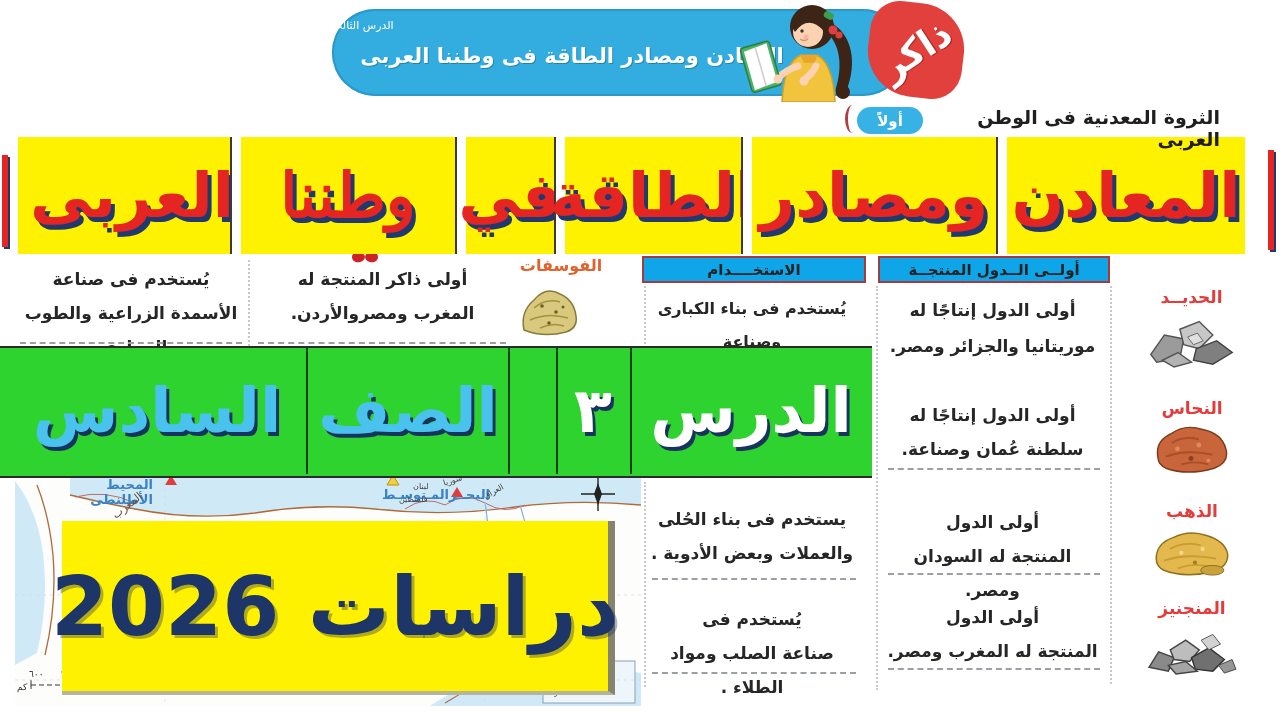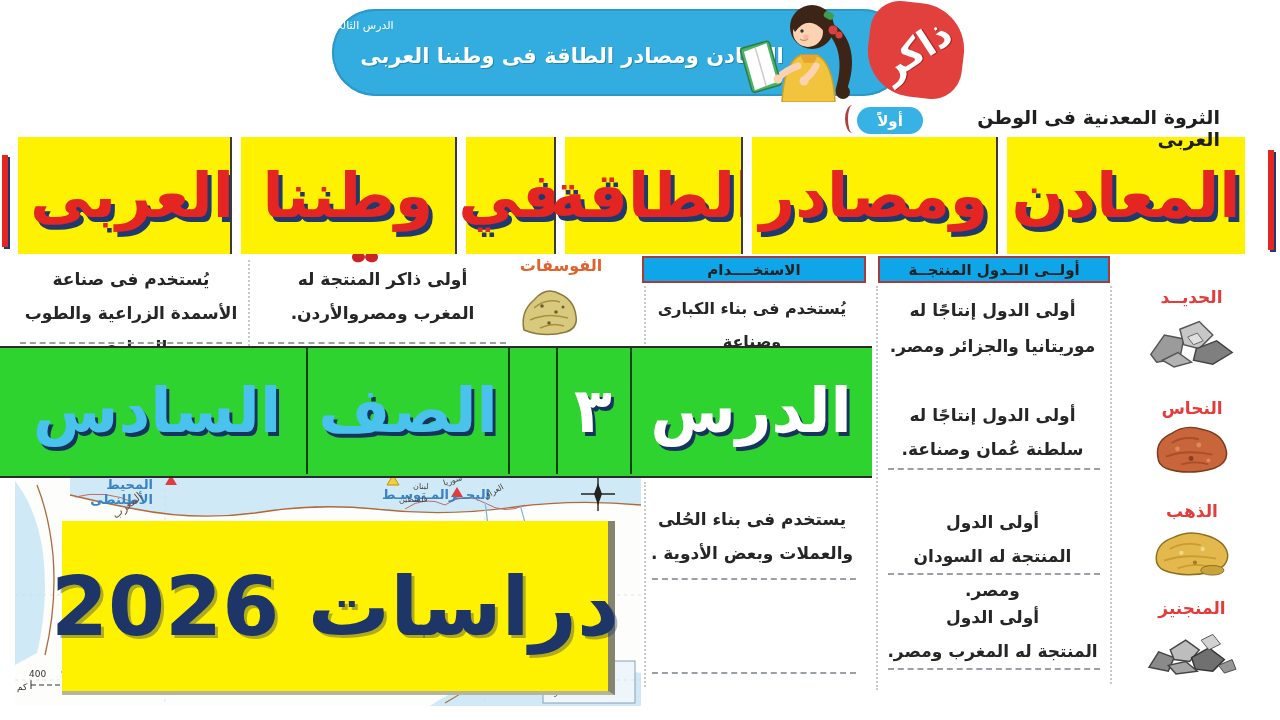--- a/index.html
+++ b/index.html
@@ -177,20 +177,24 @@
       <polygon points="50,42 68,32 84,44 72,56 54,54" fill="#707070" stroke="#333" stroke-width="1.5"></polygon>
       <polygon points="26,50 44,46 56,56 34,59" fill="#a5a5a5" stroke="#444" stroke-width="1.5"></polygon>
       <polygon points="60,24 72,18 80,28 68,34" fill="#d2d2d2" stroke="#555" stroke-width="1"></polygon>
       <polygon points="78,50 92,44 96,54 84,58" fill="#969696" stroke="#444" stroke-width="1"></polygon>
     </svg>
   </div>
   <div class="abs ar cell" style="left:885px;top:600px;width:215px;line-height:34px;">
     <div>أولى الدول</div>
     <div>المنتجة له المغرب ومصر.</div>
   </div>
+  <div class="abs ar cell" style="left:648px;top:602px;width:208px;line-height:34px;">
+    <div>يُستخدم فى</div>
+    <div>صناعة الصلب ومواد الطلاء .</div>
+  </div>
   <div class="abs dash-h" style="left:888px;top:668px;width:212px;"></div>
   <div class="abs dash-h" style="left:652px;top:672px;width:204px;"></div>
 
   <div class="abs map">
     <svg width="626" height="231" viewBox="0 0 626 231">
 
       <path d="M55,0 H626 V30 Q560,24 500,32 Q430,42 360,34 Q300,28 240,38 Q180,46 120,34 Q88,28 55,20 Z" fill="#cfeaf6"></path>
       <path d="M55,20 Q88,28 120,34 Q180,46 240,38 Q300,28 360,34 Q430,42 500,32 Q560,24 626,30" fill="none" stroke="#b06a3a" stroke-width="1.3"></path>
 
       <path d="M0,6 Q22,34 28,78 Q34,128 22,178 L0,190 Z" fill="#cfeaf6"></path>
@@ -236,41 +240,41 @@
     <div class="m-label ar" style="left:58px;top:2px;width:80px;">المحيط الأطلنطى</div>
     <div class="m-label ar" style="left:300px;top:12px;width:175px;">البحــرالمـتوسـط</div>
     <div class="m-tiny ar" style="left:95px;top:24px;font-size:11px;color:#6b4a3a;transform:rotate(-38deg);">المغرب</div>
     <div class="m-tiny ar" style="left:398px;top:7px;">لبنان</div>
     <div class="m-tiny ar" style="left:384px;top:20px;">فلسطين</div>
     <div class="m-tiny ar" style="left:428px;top:1px;transform:rotate(-18deg);">سوريا</div>
     <div class="m-tiny ar" style="left:468px;top:12px;transform:rotate(-30deg);">العراق</div>
     <div class="m-leg ar" style="left:116px;top:184px;">الكبريت</div>
     <div class="m-leg ar" style="left:148px;top:184px;">النحاس</div>
     <div class="m-scale ar" style="left:46px;top:194px;">٣٠٠</div>
-    <div class="m-scale ar" style="left:14px;top:194px;">400</div>
+    <div class="m-scale ar" style="left:14px;top:194px;">٦٠٠</div>
     <div class="m-scale ar" style="left:2px;top:207px;">كم</div>
     <div class="m-tiny ar" style="left:278px;top:206px;color:#556;">دائرة الاستواء</div>
     <div class="m-tiny ar" style="left:544px;top:190px;font-size:7px;">١٢ جنوبًا</div>
     <div class="m-tiny ar" style="left:534px;top:214px;font-size:7px;">٤٤ شرقًا</div>
   </div>
 
   <div class="abs green-banner"></div>
   <div class="abs g-line" style="left:306px;"></div>
   <div class="abs g-line" style="left:508px;"></div>
   <div class="abs g-line" style="left:556px;"></div>
   <div class="abs g-line" style="left:630px;"></div>
   <div class="abs ar g-word g-cyan" style="left:12px;width:290px;">السادس</div>
   <div class="abs ar g-word g-cyan" style="left:312px;width:192px;">الصف</div>
   <div class="abs ar g-word g-white" style="left:558px;width:70px;">٣</div>
   <div class="abs ar g-word g-white" style="left:636px;width:230px;">الدرس</div>
 
   <div class="abs red-sliver" style="left:2px;top:155px;width:6px;height:92px;"></div>
   <div class="abs ar seg" style="left:18px;width:212px;padding-left:8px;">العربى</div>
   <div class="abs gap" style="left:230px;"></div>
-  <div class="abs ar seg" style="left:241px;width:214px;">وطننا</div>
+  <div class="abs ar seg" style="left:241px;width:214px;font-family:Liberation Serif, serif;">وطننا</div>
   <div class="abs gap" style="left:455px;"></div>
   <div class="abs ar seg" style="left:466px;width:88px;">في</div>
   <div class="abs gap" style="left:554px;"></div>
   <div class="abs ar seg" style="left:565px;width:176px;">الطاقة</div>
   <div class="abs gap" style="left:741px;"></div>
   <div class="abs ar seg" style="left:752px;width:244px;">ومصادر</div>
   <div class="abs gap" style="left:996px;"></div>
   <div class="abs ar seg" style="left:1007px;width:238px;">المعادن</div>
   <div class="abs red-sliver" style="left:1268px;top:150px;width:6px;height:100px;"></div>
 

